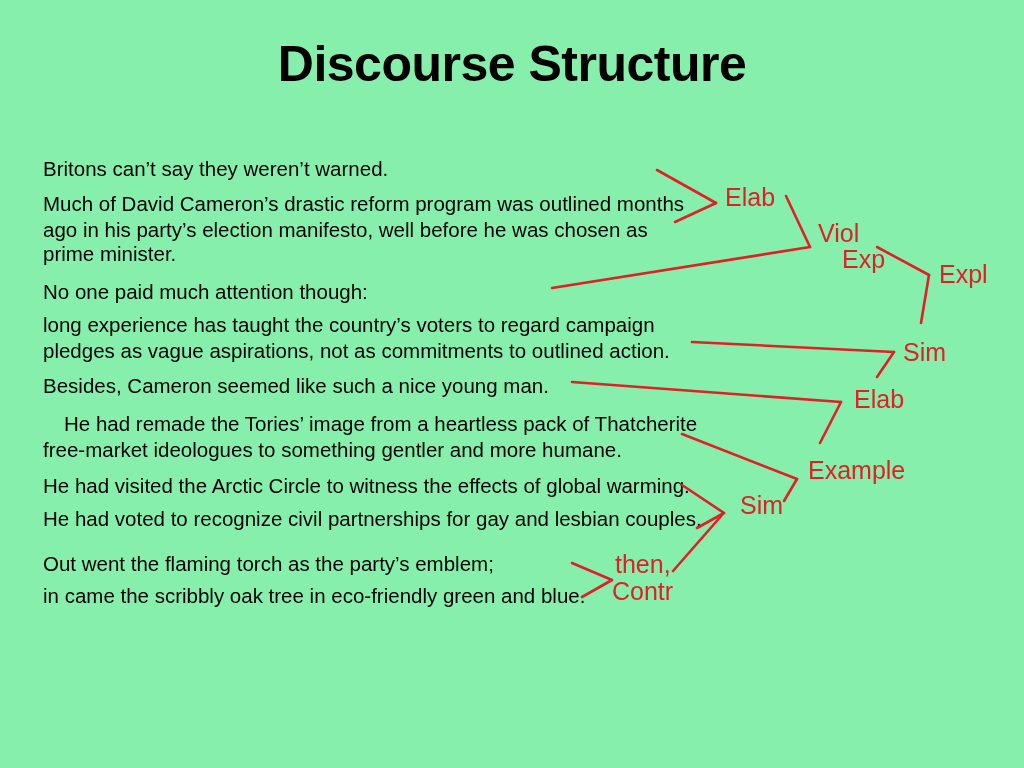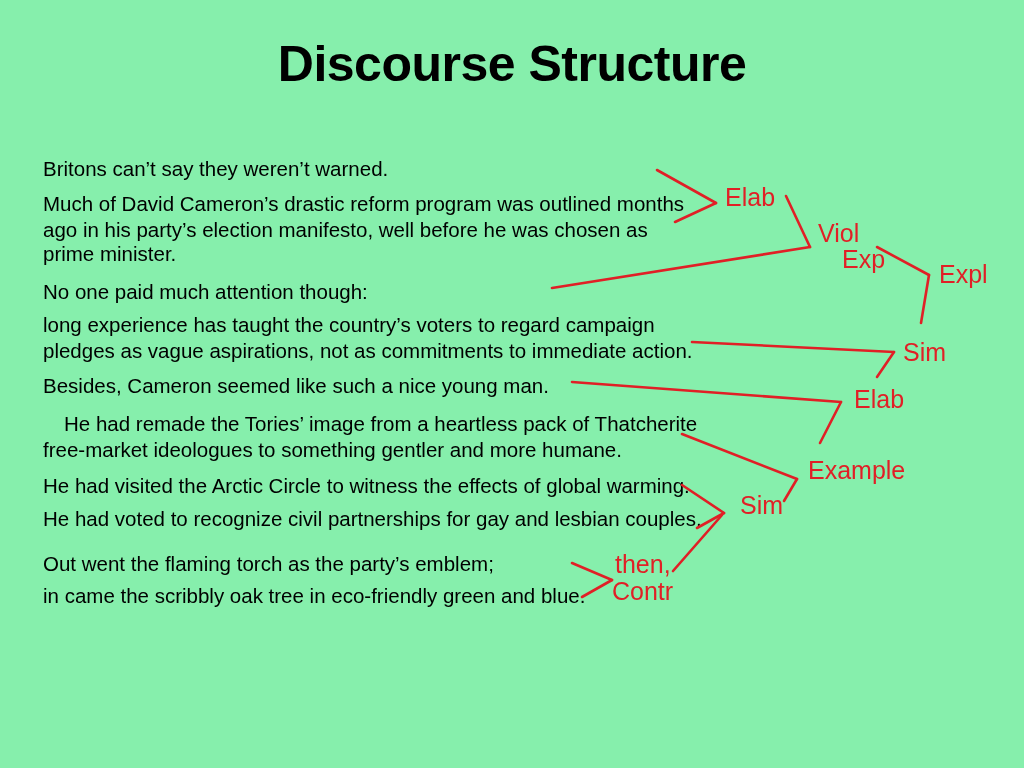--- a/index.html
+++ b/index.html
@@ -82,21 +82,21 @@
 <div class="slide">
 
   <div class="slide-title">Discourse Structure</div>
 
   <div class="bodyline t1">Britons can’t say they weren’t warned.</div>
   <div class="bodyline t2">Much of David Cameron’s drastic reform program was outlined months</div>
   <div class="bodyline t4">prime minister.</div>
   <div class="bodyline t3">ago in his party’s election manifesto, well before he was chosen as</div>
   <div class="bodyline t5">No one paid much attention though:</div>
   <div class="bodyline t6">long experience has taught the country’s voters to regard campaign</div>
-  <div class="bodyline t7">pledges as vague aspirations, not as commitments to immediate action.</div>
+  <div class="bodyline t7">pledges as vague aspirations, not as commitments to outlined action.</div>
   <div class="bodyline t8">Besides, Cameron seemed like such a nice young man.</div>
   <div class="bodyline t9">He had remade the Tories’ image from a heartless pack of Thatcherite</div>
   <div class="bodyline t10">free-market ideologues to something gentler and more humane.</div>
   <div class="bodyline t11">He had visited the Arctic Circle to witness the effects of global warming.</div>
   <div class="bodyline t12">He had voted to recognize civil partnerships for gay and lesbian couples.</div>
   <div class="bodyline t13">Out went the flaming torch as the party’s emblem;</div>
   <div class="bodyline t14">in came the scribbly oak tree in eco-friendly green and blue.</div>
 
   <svg class="tree-svg" viewBox="0 0 1024 768" xmlns="http://www.w3.org/2000/svg">
       <line x1="657" y1="170" x2="716" y2="203" stroke="#e11f26" stroke-width="2.6" stroke-linecap="round"></line>

